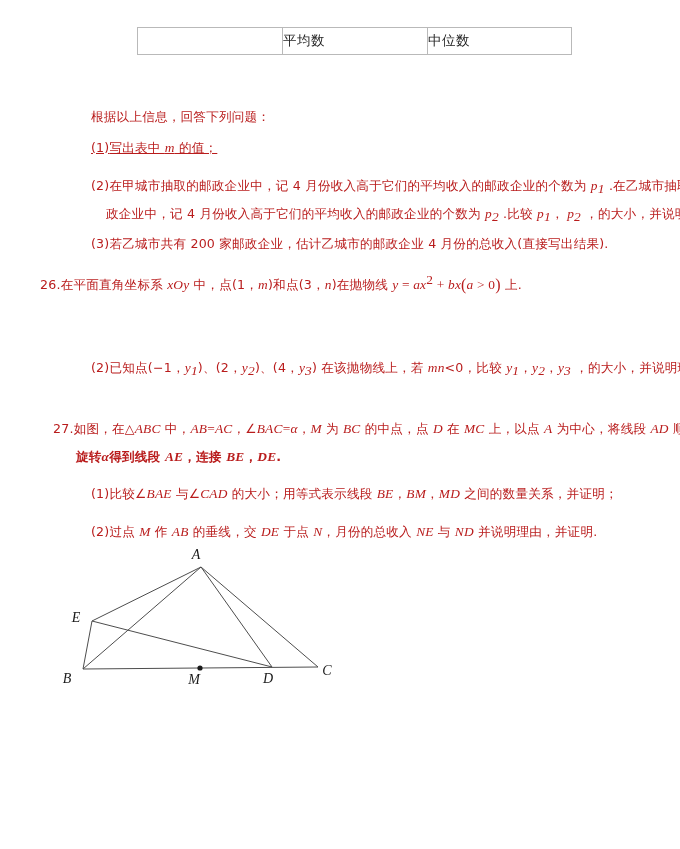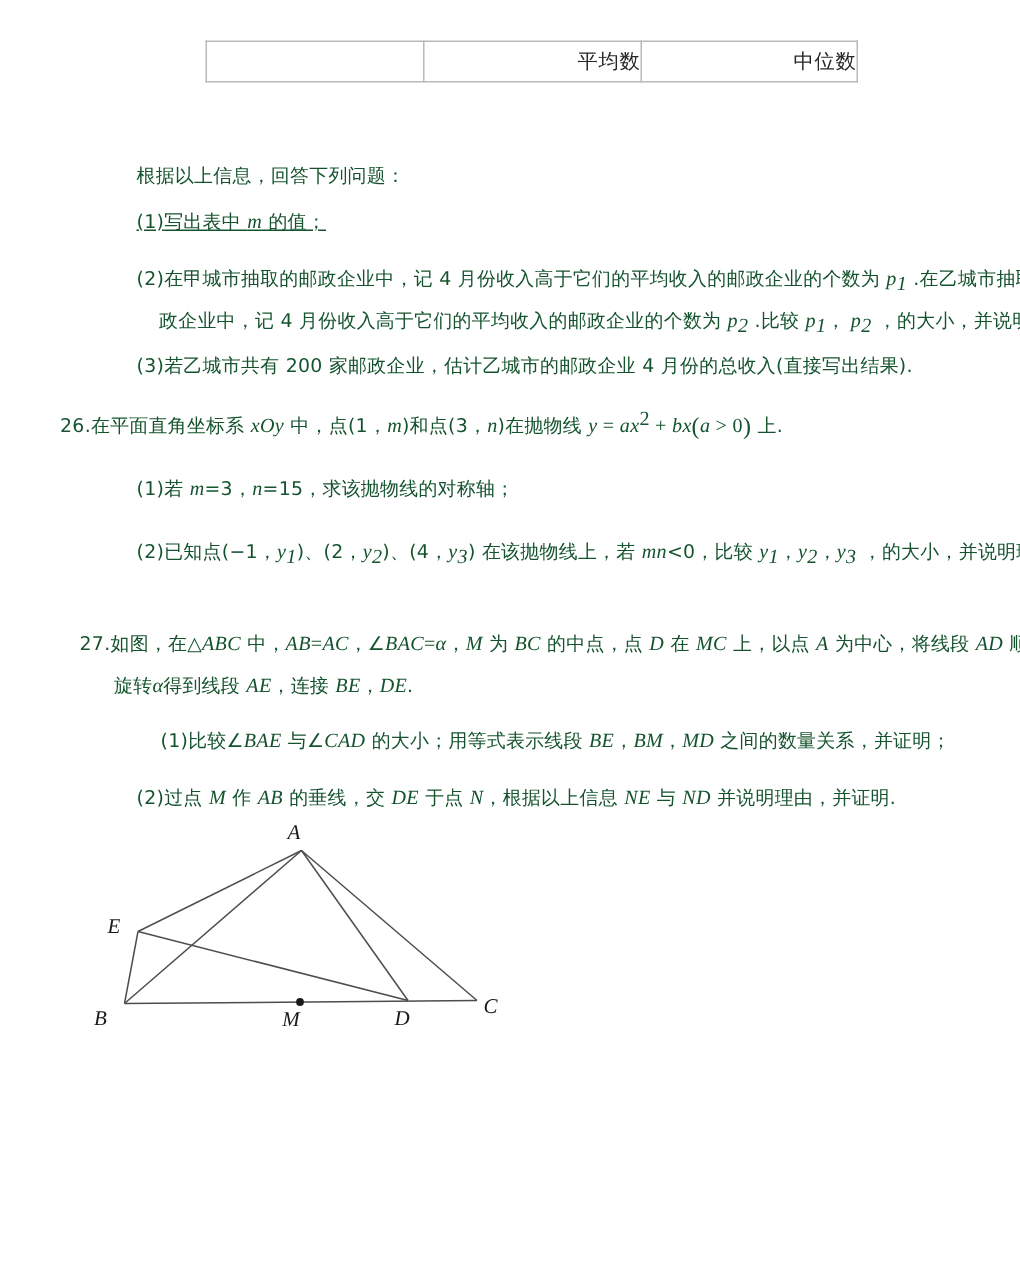--- a/index.html
+++ b/index.html
@@ -31,21 +31,21 @@
     width: 434px;
   }
   table.stat-table {
     border-collapse: collapse;
     width: 434px;
     table-layout: fixed;
   }
   table.stat-table td {
     border: 1px solid #b9b9b9;
     height: 26px;
-    text-align: right;
+    text-align: left;
     vertical-align: middle;
     font-size: 13.5px;
     font-family: "Liberation Serif", "DejaVu Serif", serif;
     color: #262626;
     padding: 0;
   }
   table.stat-table col.c1 { width: 145px; }
   table.stat-table col.c2 { width: 145px; }
   table.stat-table col.c3 { width: 144px; }
   .cell-cn {
@@ -56,21 +56,21 @@
   .mvar {
     font-style: italic;
     font-family: "Liberation Serif", "DejaVu Serif", serif;
   }
 
   
   .para {
     position: absolute;
     font-size: 13.2px;
     line-height: 19px;
-    color: #14532d;
+    color: #b91c1c;
     letter-spacing: 0.2px;
     white-space: nowrap;
   }
 
   .cn {
     font-family: "DejaVu Sans", "Liberation Sans", sans-serif;
     font-size: 12.6px;
   }
   .it {
     font-style: italic;
@@ -155,42 +155,39 @@
   </div>
 
   <div class="para" style="left:91px; top:234px;">
     <span class="cn">(3)</span><span class="cn">若乙城市共有 200 家邮政企业，估计乙城市的邮政企业 4 月份的总收入(直接写出结果).</span>
   </div>
 
   <div class="para" style="left:40px; top:274px;">
     <span class="cn">26.</span><span class="cn">在平面直角坐标系 </span><span class="it">xOy</span><span class="cn"> 中，点(1，</span><span class="it">m</span><span class="cn">)和点(3，</span><span class="it">n</span><span class="cn">)在抛物线 </span><span class="it">y</span><span class="rm"> = </span><span class="it">ax</span><sup class="rm">2</sup><span class="rm"> + </span><span class="it">bx</span><span class="big-paren">(</span><span class="it">a</span><span class="rm"> &gt; 0</span><span class="big-paren">)</span><span class="cn"> 上.</span>
   </div>
 
-  <div class="para" style="left:91px; top:316px;">
-    <span class="cn">(1)</span><span class="cn">若 </span><span class="it">m</span><span class="cn">=3，</span><span class="it">n</span><span class="cn">=15，</span><span class="cn">求该抛物线的对称轴；</span>
-  </div>
 
   <div class="para" style="left:91px; top:358px;">
     <span class="cn">(2)</span><span class="cn">已知点(−1，</span><span class="it">y</span><sub class="it">1</sub><span class="cn">)、(2，</span><span class="it">y</span><sub class="it">2</sub><span class="cn">)、(4，</span><span class="it">y</span><sub class="it">3</sub><span class="cn">) 在该抛物线上，若 </span><span class="it">mn</span><span class="cn">&lt;0，比较 </span><span class="it">y</span><sub class="it">1</sub><span class="cn">，</span><span class="it">y</span><sub class="it">2</sub><span class="cn">，</span><span class="it">y</span><sub class="it">3</sub><span class="cn"> ，的大小，并说明理由，</span>
   </div>
 
   <div class="para" style="left:53px; top:419px;">
     <span class="cn">27.</span><span class="cn">如图，在△</span><span class="it">ABC</span><span class="cn"> 中，</span><span class="it">AB</span><span class="rm">=</span><span class="it">AC</span><span class="cn">，∠</span><span class="it">BAC</span><span class="rm">=</span><span class="it">α</span><span class="cn">，</span><span class="it">M</span><span class="cn"> 为 </span><span class="it">BC</span><span class="cn"> 的中点，点 </span><span class="it">D</span><span class="cn"> 在 </span><span class="it">MC</span><span class="cn"> 上，以点 </span><span class="it">A</span><span class="cn"> 为中心，将线段 </span><span class="it">AD</span><span class="cn"> 顺时针</span>
   </div>
 
-  <div class="para" style="left:76px; top:447px;">
+  <div class="para" style="left:76px; top:447px;font-weight:bold;">
     <span class="cn">旋转</span><span class="it">α</span><span class="cn">得到线段 </span><span class="it">AE</span><span class="cn">，连接 </span><span class="it">BE</span><span class="cn">，</span><span class="it">DE</span><span class="cn">.</span>
   </div>
 
-  <div class="para" style="left:91px; top:484px;margin-left:16px;">
+  <div class="para" style="left:91px; top:484px;">
     <span class="cn">(1)</span><span class="cn">比较∠</span><span class="it">BAE</span><span class="cn"> 与∠</span><span class="it">CAD</span><span class="cn"> 的大小；用等式表示线段 </span><span class="it">BE</span><span class="cn">，</span><span class="it">BM</span><span class="cn">，</span><span class="it">MD</span><span class="cn"> 之间的数量关系，并证明；</span>
   </div>
 
   <div class="para" style="left:91px; top:522px;">
-    <span class="cn">(2)</span><span class="cn">过点 </span><span class="it">M</span><span class="cn"> 作 </span><span class="it">AB</span><span class="cn"> 的垂线，交 </span><span class="it">DE</span><span class="cn"> 于点 </span><span class="it">N</span><span class="cn">，根据以上信息 </span><span class="it">NE</span><span class="cn"> 与 </span><span class="it">ND</span><span class="cn"> 并说明理由，并证明.</span>
+    <span class="cn">(2)</span><span class="cn">过点 </span><span class="it">M</span><span class="cn"> 作 </span><span class="it">AB</span><span class="cn"> 的垂线，交 </span><span class="it">DE</span><span class="cn"> 于点 </span><span class="it">N</span><span class="cn">，月份的总收入 </span><span class="it">NE</span><span class="cn"> 与 </span><span class="it">ND</span><span class="cn"> 并说明理由，并证明.</span>
   </div>
 
   <div class="figure">
     <svg width="300" height="160" viewBox="0 0 300 160">
       <g id="fig-lines">
           <line x1="28" y1="124" x2="263" y2="122" stroke="#4d4d4d" stroke-width="1"></line>
           <line x1="146" y1="22" x2="28" y2="124" stroke="#4d4d4d" stroke-width="1"></line>
           <line x1="146" y1="22" x2="263" y2="122" stroke="#4d4d4d" stroke-width="1"></line>
           <line x1="146" y1="22" x2="37" y2="76" stroke="#4d4d4d" stroke-width="1"></line>
           <line x1="146" y1="22" x2="217" y2="122" stroke="#4d4d4d" stroke-width="1"></line>

